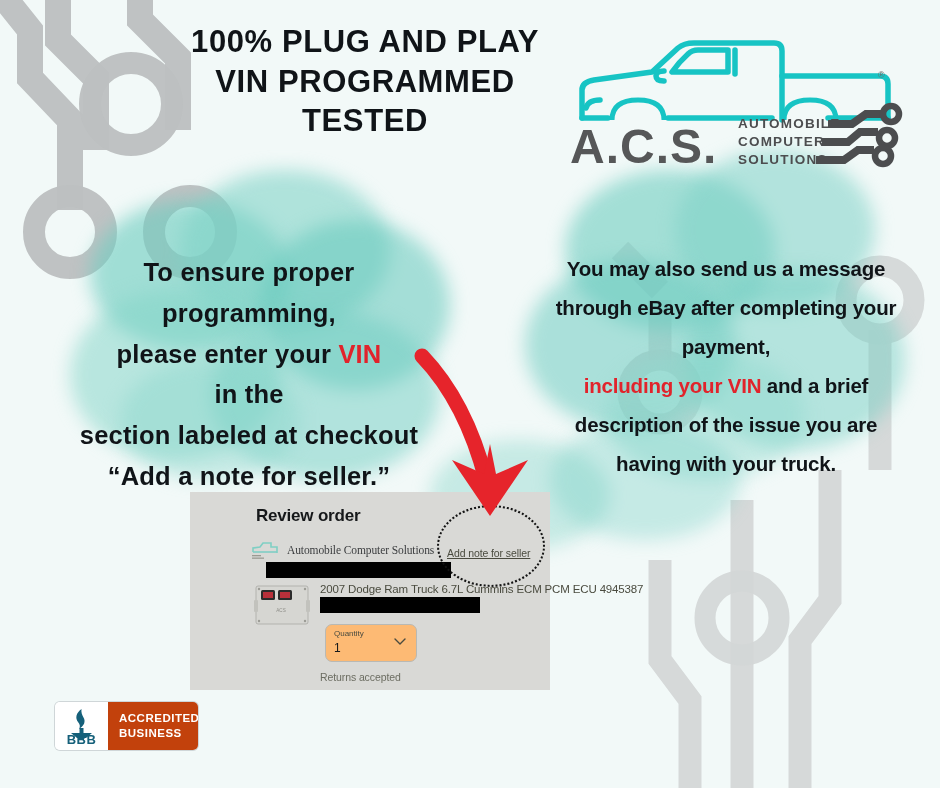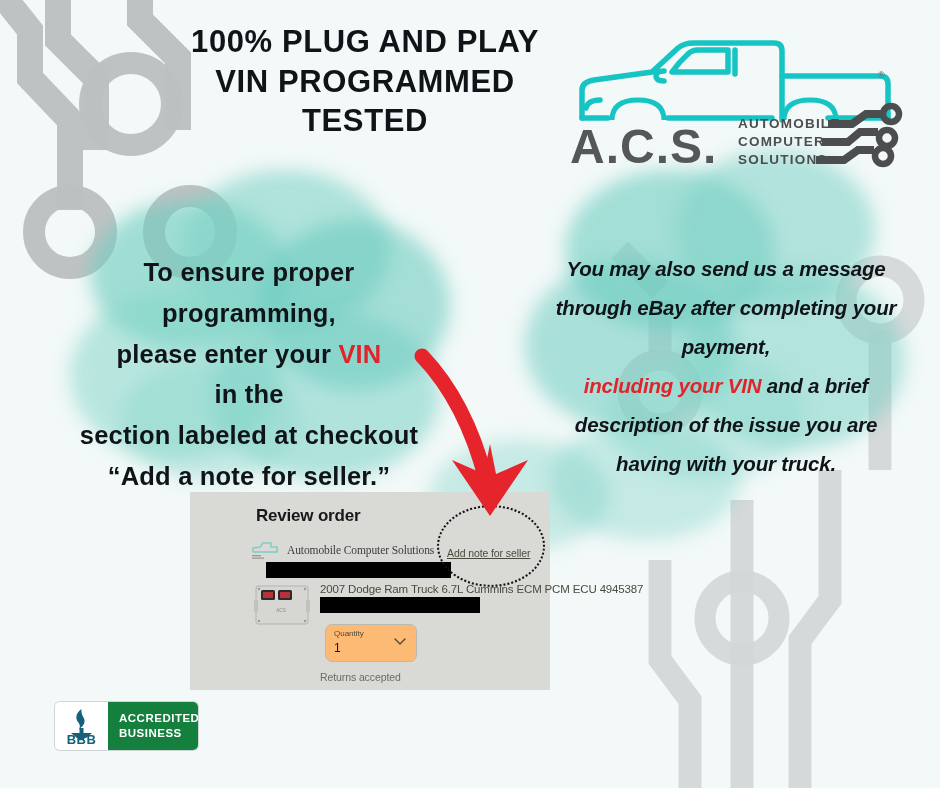--- a/index.html
+++ b/index.html
@@ -31,21 +31,21 @@
 
   
   .copy{position:absolute;color:#101418;}
   .copy .ln{white-space:nowrap;}
   .left-copy{
     left:24px;top:252px;width:450px;text-align:center;
     font-weight:800;font-size:25.5px;line-height:1.60;letter-spacing:0.2px;
   }
   .right-copy{
     left:528px;top:250px;width:396px;text-align:center;
-    font-weight:700;font-size:20.5px;line-height:1.90;letter-spacing:-0.2px;font-style:italic;
+    font-weight:700;font-size:20.5px;line-height:1.90;letter-spacing:-0.2px;
   }
   .vin-red{color:#e1232b;}
 
   
   .arrow{position:absolute;left:400px;top:348px;width:180px;height:200px;}
 
   
   .panel{
     position:absolute;left:190px;top:492px;width:360px;height:198px;
     background:#d9d9d6;
@@ -85,21 +85,21 @@
   }
 
   
   .bbb{
     position:absolute;left:55px;top:702px;width:143px;height:48px;
     border-radius:5px;overflow:hidden;display:flex;
     box-shadow:0 0 0 1px #cfd6d8;
   }
   .bbb-left{width:53px;background:#ffffff;position:relative;}
   .bbb-right{
-    flex:1;background:#15803d;color:#ffffff;
+    flex:1;background:#c2410c;color:#ffffff;
     display:flex;flex-direction:column;justify-content:center;
     padding-left:11px;font-weight:700;font-size:11.5px;line-height:1.32;
     letter-spacing:0.5px;
   }
   .bbb-word{font-weight:900;font-size:13px;color:#15607a;
     position:absolute;left:50%;transform:translateX(-50%);bottom:3px;letter-spacing:0.5px;}
 </style>
 </head>
 <body>
 

